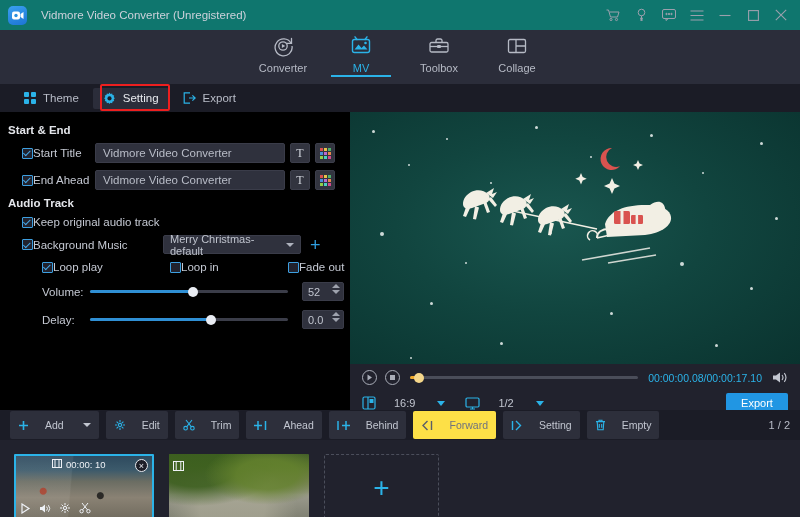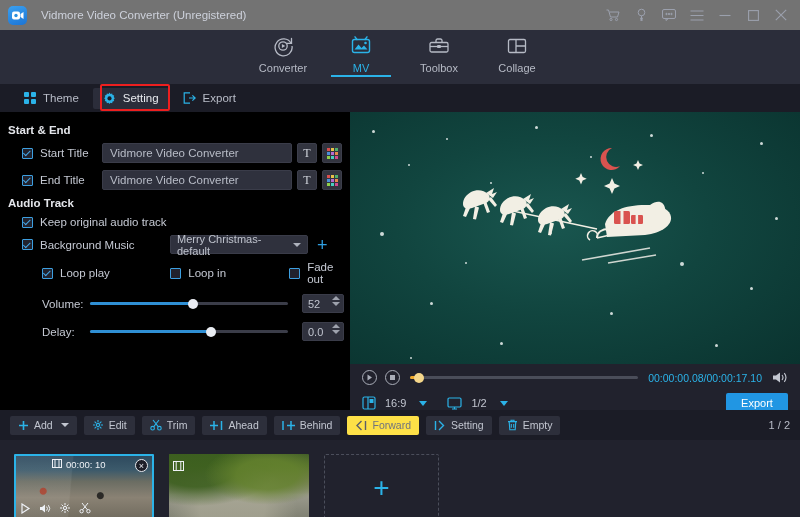--- a/index.html
+++ b/index.html
@@ -9,21 +9,21 @@
     font-family: "Liberation Sans", sans-serif;
     color: #c9ccd6;
     overflow: hidden;
     position: relative;
     -webkit-font-smoothing: antialiased;
   }
 
   
   .titlebar {
     height: 30px; width: 100%;
-    background: #737373;
+    background: #0f766e;
     display: flex; align-items: center;
     padding: 0 8px;
     position: relative;
   }
   .logo {
     width: 19px; height: 19px; border-radius: 5px;
     background: linear-gradient(160deg,#3aa0f0,#1c74d4);
     display: flex; align-items: center; justify-content: center;
     flex: none;
   }
@@ -106,21 +106,21 @@
     border-radius: 1px; background: #21222d;
     display:inline-flex; align-items:center; justify-content:center;
     flex:none;
   }
   .cb.checked { border-color:#3d9fe0; }
   .cb.checked::after {
     content:''; width:6px; height:3px;
     border-left:1.6px solid #46a8ea; border-bottom:1.6px solid #46a8ea;
     transform: rotate(-45deg) translate(0px,-1px);
   }
-  .cb-lbl { font-size: 11.5px; color: #c5c9d3; margin-left: 7px; }
+  .cb-lbl { font-size: 11.5px; color: #c5c9d3; }
 
   .field {
     height: 20px; background: #2f313d;
     border: 1px solid #3a3c49; border-radius: 2px;
     font-size: 11.5px; color: #b8bcc7;
     display: flex; align-items: center; padding: 0 7px;
   }
   .sq-btn {
     width: 20px; height: 20px; background: #32343f;
     border: 1px solid #3c3e4b; border-radius: 2px;
@@ -178,37 +178,37 @@
   .pc-top { display:flex; align-items:center; }
   .circ-btn {
     width:15px;height:15px;border-radius:50%;border:1.3px solid #a9adb8;
     display:flex;align-items:center;justify-content:center;margin-right:8px;flex:none;
   }
   .seek { flex:1; height:3px; background:#4a4d59; border-radius:2px; position:relative; margin:0 10px 0 2px;}
   .seek .sfill { position:absolute;left:0;top:0;height:3px;width:6px;background:#f0a92a;border-radius:2px;}
   .seek .sknob { position:absolute;left:4px;top:-3.5px;width:10px;height:10px;border-radius:50%;background:#f5d78a;}
   .time { font-size:10.5px; color:#2bb3e8; white-space:nowrap; font-family:"Liberation Sans",sans-serif;}
   .pc-bot { display:flex; align-items:center; margin-top:8px; }
-  .combo { display:flex; align-items:center; gap:9px; margin-right:20px; font-size:11px; color:#c2c6d0;}
+  .combo { display:flex; align-items:center; gap:18px; margin-right:20px; font-size:11px; color:#c2c6d0;}
   .combo .cico { color:#2bb3e8; display:flex; }
   .combo .ccar { width:0;height:0;border-left:4px solid transparent;border-right:4px solid transparent;border-top:5px solid #2bb3e8; margin-left:4px;}
   .export-btn {
     margin-left:auto; width:62px; height:20px; background:#2196e3; border-radius:2px;
     color:#fff; font-size:11px; display:flex;align-items:center;justify-content:center;
   }
 
   
   .toolbar {
     height: 30px; background:#1b1c26;
     display:flex; align-items:center; gap:7px; padding: 0 10px;
     position: relative;
   }
   .tbtn {
-    height:19px; background:#2d2f3b; border-radius:2px;
-    display:flex;align-items:center; gap:5px; padding:0 8px;
+    height:28px; background:#2d2f3b; border-radius:2px;
+    display:flex;align-items:center; gap:16px; padding:0 8px;
     font-size:10.5px; color:#c2c6d0;
   }
   .tbtn .tico { color:#2bb3e8; display:flex; align-items:center;}
   .tbtn.dim { background:#fde047; color:#70737e; }
   .tbtn.dim .tico { color:#5a5d68; }
   .tbtn .tcar { width:0;height:0;border-left:4px solid transparent;border-right:4px solid transparent;border-top:4px solid #c2c6d0; margin-left:3px;}
   .pageno { margin-left:auto; font-size:11px; color:#b8bcc7; }
 
   
   .strip { height: 96px; background:#21222d; display:flex; align-items:center; padding-left:14px; gap:15px; }
@@ -416,21 +416,21 @@
             <i style="background:#e8884a"></i>
           <i style="background:#8fd04a"></i>
             <i style="background:#4ad0c0"></i>
             <i style="background:#d04a8f"></i>
         </span>
       </span>
     </div>
 
     <div class="row">
       <span class="cb checked"></span>
-      <span class="cb-lbl" style="width:62px">End Title</span>
+      <span class="cb-lbl" style="width:62px">End Ahead</span>
       <span class="field" style="width:190px">Vidmore Video Converter</span>
       <span class="sq-btn">T</span>
       <span class="sq-btn">
         <span class="grid-ico">
           <i style="background:#d94f4f"></i>
             <i style="background:#e8c24a"></i>
             <i style="background:#4fb06a"></i>
           <i style="background:#4a8fd9"></i>
             <i style="background:#b86ad0"></i>
             <i style="background:#e8884a"></i>

